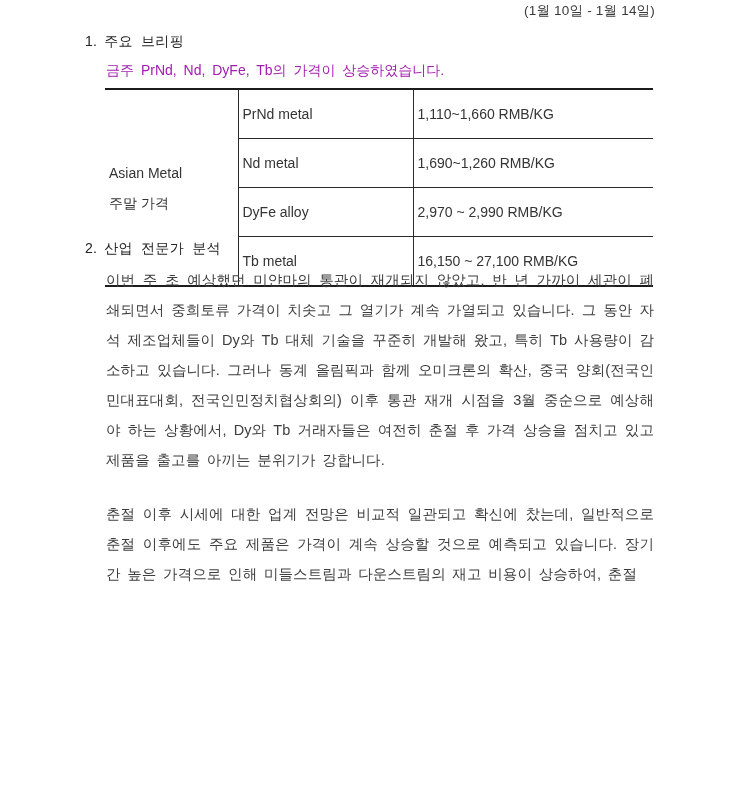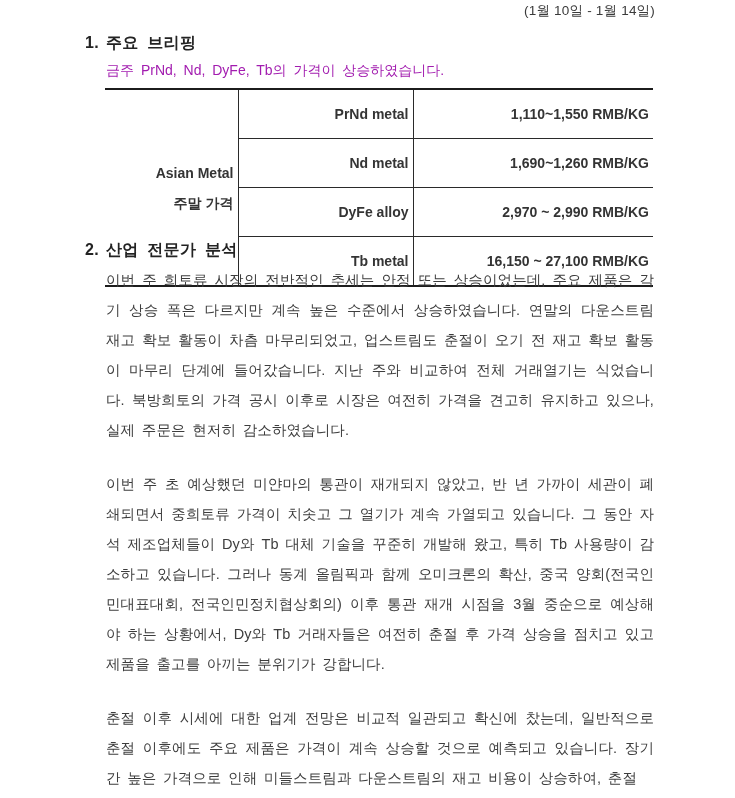--- a/index.html
+++ b/index.html
@@ -15,22 +15,22 @@
     position: absolute;
     top: 2px;
     right: 80px;
     font-size: 13.5px;
     letter-spacing: 0.2px;
     color: #3a3a3a;
   }
   .section-heading {
     position: absolute;
     left: 85px;
-    font-size: 16px;
-    font-weight: bold;
+    font-size: 14px;
+    font-weight: normal;
     color: #232323;
     letter-spacing: 0.3px;
   }
   .section-heading .sec-num { margin-right: 7px; }
   .section-heading .sec-title { word-spacing: 4px; }
   #heading-1 { top: 33px; }
   #heading-2 { top: 240px; }
   .intro-line {
     position: absolute;
     left: 106px;
@@ -45,25 +45,24 @@
     top: 88px;
     width: 548px;
     border-collapse: collapse;
     table-layout: fixed;
     border-top: 2px solid #1c1c1c;
     border-bottom: 2px solid #1c1c1c;
     font-size: 14px;
     color: #343434;
   }
   table.price-table td {
-    text-align: right;
+    text-align: left;
     vertical-align: middle;
     height: 30px;
     padding: 16px 4px;
-    font-weight: bold;
   }
   td.source-cell {
     width: 133px;
     border-right: 1px solid #2a2a2a;
     line-height: 30px;
     border-bottom: none;
   }
   td.product-cell {
     width: 175px;
     border-right: 1px solid #2a2a2a;
@@ -101,21 +100,21 @@
 <div class="intro-line">금주 PrNd, Nd, DyFe, Tb의 가격이 상승하였습니다.</div>
 
 <table class="price-table">
   <tbody>
     <tr class="row-line">
       <td class="source-cell" rowspan="4">
         <div>Asian Metal</div>
         <div>주말 가격</div>
       </td>
       <td class="product-cell">PrNd metal</td>
-      <td class="price-cell">1,110~1,550 RMB/KG</td>
+      <td class="price-cell">1,110~1,660 RMB/KG</td>
     </tr>
     <tr class="row-line">
       <td class="product-cell">Nd metal</td>
       <td class="price-cell">1,690~1,260 RMB/KG</td>
     </tr>
     <tr class="row-line">
       <td class="product-cell">DyFe alloy</td>
       <td class="price-cell">2,970 ~ 2,990 RMB/KG</td>
     </tr>
     <tr>
@@ -123,16 +122,15 @@
       <td class="price-cell">16,150 ~ 27,100 RMB/KG</td>
     </tr>
   </tbody>
 </table>
 
 <div class="section-heading" id="heading-2">
   <span class="sec-num">2.</span><span class="sec-title">산업 전문가 분석</span>
 </div>
 
 <div class="paragraphs">
-  <p>이번 주 희토류 시장의 전반적인 추세는 안정 또는 상승이었는데, 주요 제품은 각기 상승 폭은 다르지만 계속 높은 수준에서 상승하였습니다. 연말의 다운스트림 재고 확보 활동이 차츰 마무리되었고, 업스트림도 춘절이 오기 전 재고 확보 활동이 마무리 단계에 들어갔습니다. 지난 주와 비교하여 전체 거래열기는 식었습니다. 북방희토의 가격 공시 이후로 시장은 여전히 가격을 견고히 유지하고 있으나, 실제 주문은 현저히 감소하였습니다.</p>
   <p>이번 주 초 예상했던 미얀마의 통관이 재개되지 않았고, 반 년 가까이 세관이 폐쇄되면서 중희토류 가격이 치솟고 그 열기가 계속 가열되고 있습니다. 그 동안 자석 제조업체들이 Dy와 Tb 대체 기술을 꾸준히 개발해 왔고, 특히 Tb 사용량이 감소하고 있습니다. 그러나 동계 올림픽과 함께 오미크론의 확산, 중국 양회(전국인민대표대회, 전국인민정치협상회의) 이후 통관 재개 시점을 3월 중순으로 예상해야 하는 상황에서, Dy와 Tb 거래자들은 여전히 춘절 후 가격 상승을 점치고 있고 제품을 출고를 아끼는 분위기가 강합니다.</p>
   <p>춘절 이후 시세에 대한 업계 전망은 비교적 일관되고 확신에 찼는데, 일반적으로 춘절 이후에도 주요 제품은 가격이 계속 상승할 것으로 예측되고 있습니다. 장기간 높은 가격으로 인해 미들스트림과 다운스트림의 재고 비용이 상승하여, 춘절</p>
 </div>
 
 </body></html>

